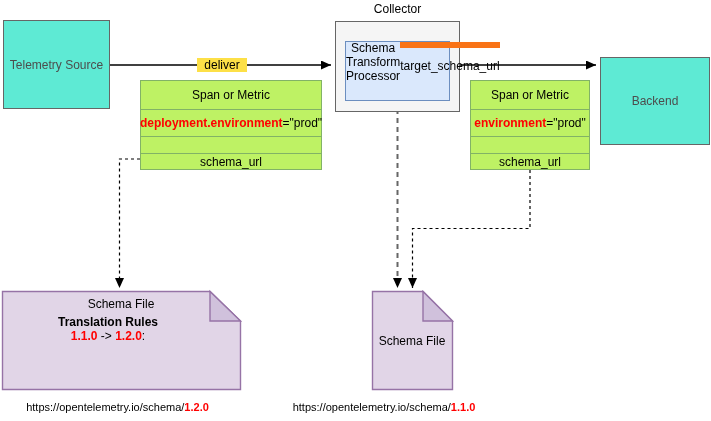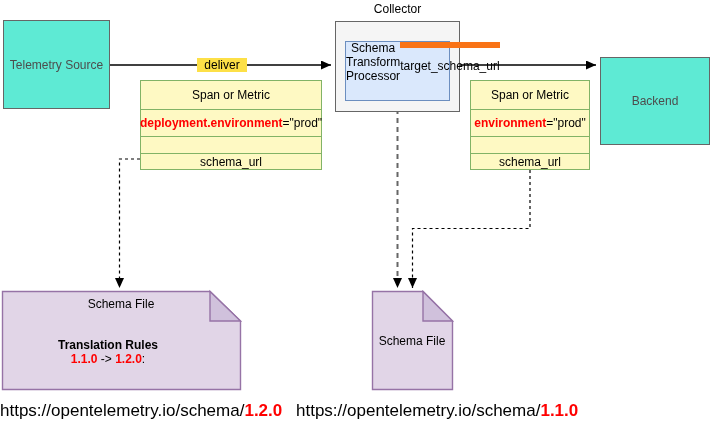--- a/index.html
+++ b/index.html
@@ -17,34 +17,34 @@
   
   .collector { background:#f5f5f5; border:1px solid #666666; }
   .collector-label { color:#000; }
 
   
   .proc { background:#dae8fc; border:1px solid #6c8ebf; display:flex; }
   .proc-title { height:40px; display:flex; align-items:center; justify-content:center; text-align:center; line-height:14px; }
   .proc-field { height:36px; border-top:6px solid #f97316; display:flex; align-items:center; justify-content:center; }
 
   
-  .gtable { background:#fef9c3; border:1px solid #82b366; display:flex; flex-direction:column; }
+  .gtable { background:#bef264; border:1px solid #82b366; display:flex; flex-direction:column; }
   .gtable .row { display:flex; align-items:center; justify-content:center; box-sizing:border-box; }
   .gtable .row + .row { border-top:1px solid #82b366; }
   .r-head { height:28px; }
   .r-attr { height:27px; }
   .r-empty { height:17px; }
   .r-field { flex:1; }
   .red { color:#ff0000;font-weight:bold; }
 
   
   .note-text { text-align:center; line-height:14px; }
   .bold { font-weight:bold; }
 
-  .url { font-size:17px; text-align:center; color:#000; white-space:nowrap; }
+  .url { font-size:11px; text-align:center; color:#000; white-space:nowrap; }
 
   .edge-label { background:#fde047; height:14px; line-height:14px; text-align:center; }
 
   svg.layer { position:absolute; left:0; top:0; pointer-events:none; }
 </style>
 </head>
 <body>
 
 <div class="canvas">
 
@@ -101,29 +101,29 @@
     <div class="row r-head">Span or Metric</div>
     <div class="row r-attr">
       <span class="red">environment</span>
         <span>="prod"</span>
     </div>
     <div class="row r-empty"></div>
     <div class="row r-field">schema_url</div>
   </div>
 
   <div class="abs note-text" style="left:2px; top:297px; width:238px;">Schema File</div>
-  <div class="abs note-text" style="left:2px; top:338px; width:200px;padding-left:12px;">
+  <div class="abs note-text" style="left:2px; top:315px; width:200px;padding-left:12px;">
     <div class="bold">Translation Rules</div>
     <div>
       <span class="red">1.1.0</span><span> -&gt; </span><span class="red">1.2.0</span><span>:</span>
     </div>
   </div>
 
   <div class="abs note-text" style="left:372px; top:334px; width:80px;">Schema File</div>
 
   <div class="abs url" style="left:0px; top:401px; width:235px;">
     <span>https://opentelemetry.io/schema/</span><span class="red">1.2.0</span>
   </div>
-  <div class="abs url" style="left:296px; top:401px; width:200px;">
+  <div class="abs url" style="left:284px; top:401px; width:200px;">
     <span>https://opentelemetry.io/schema/</span><span class="red">1.1.0</span>
   </div>
 
 </div>
 
 </body></html>

